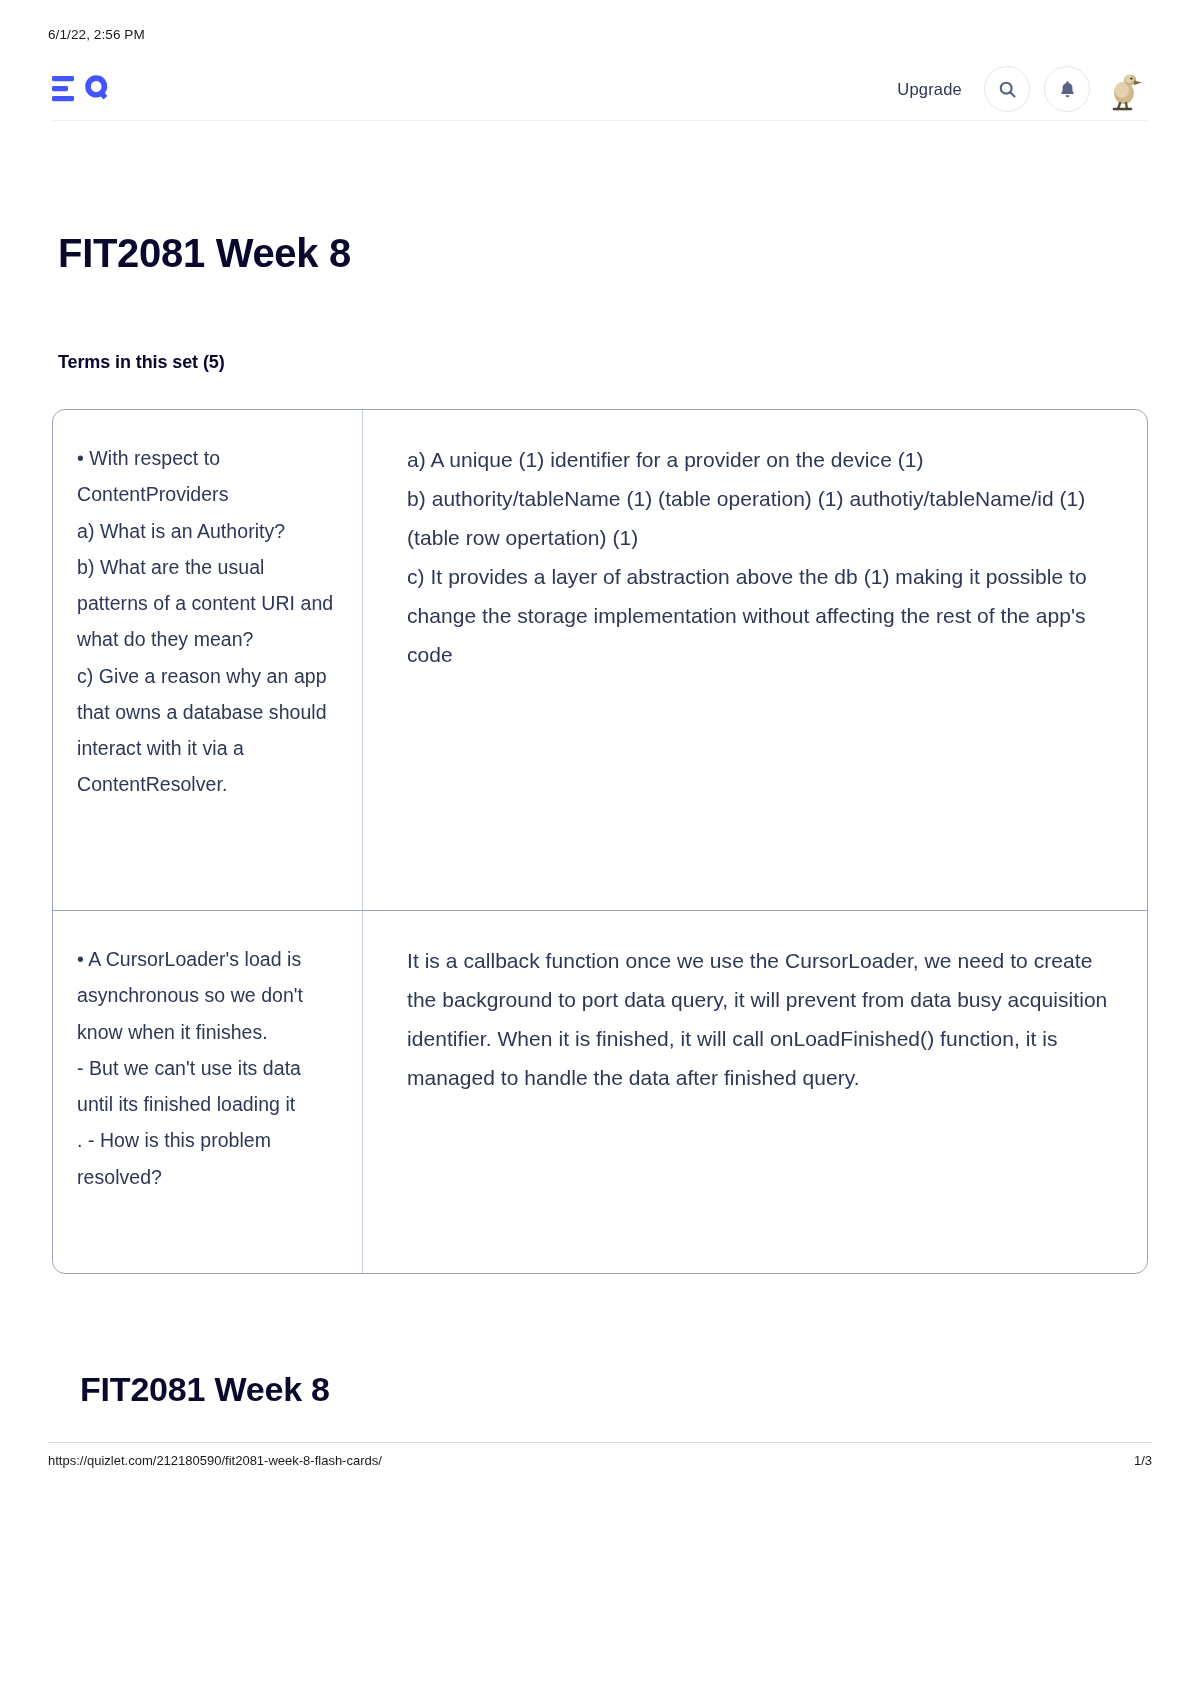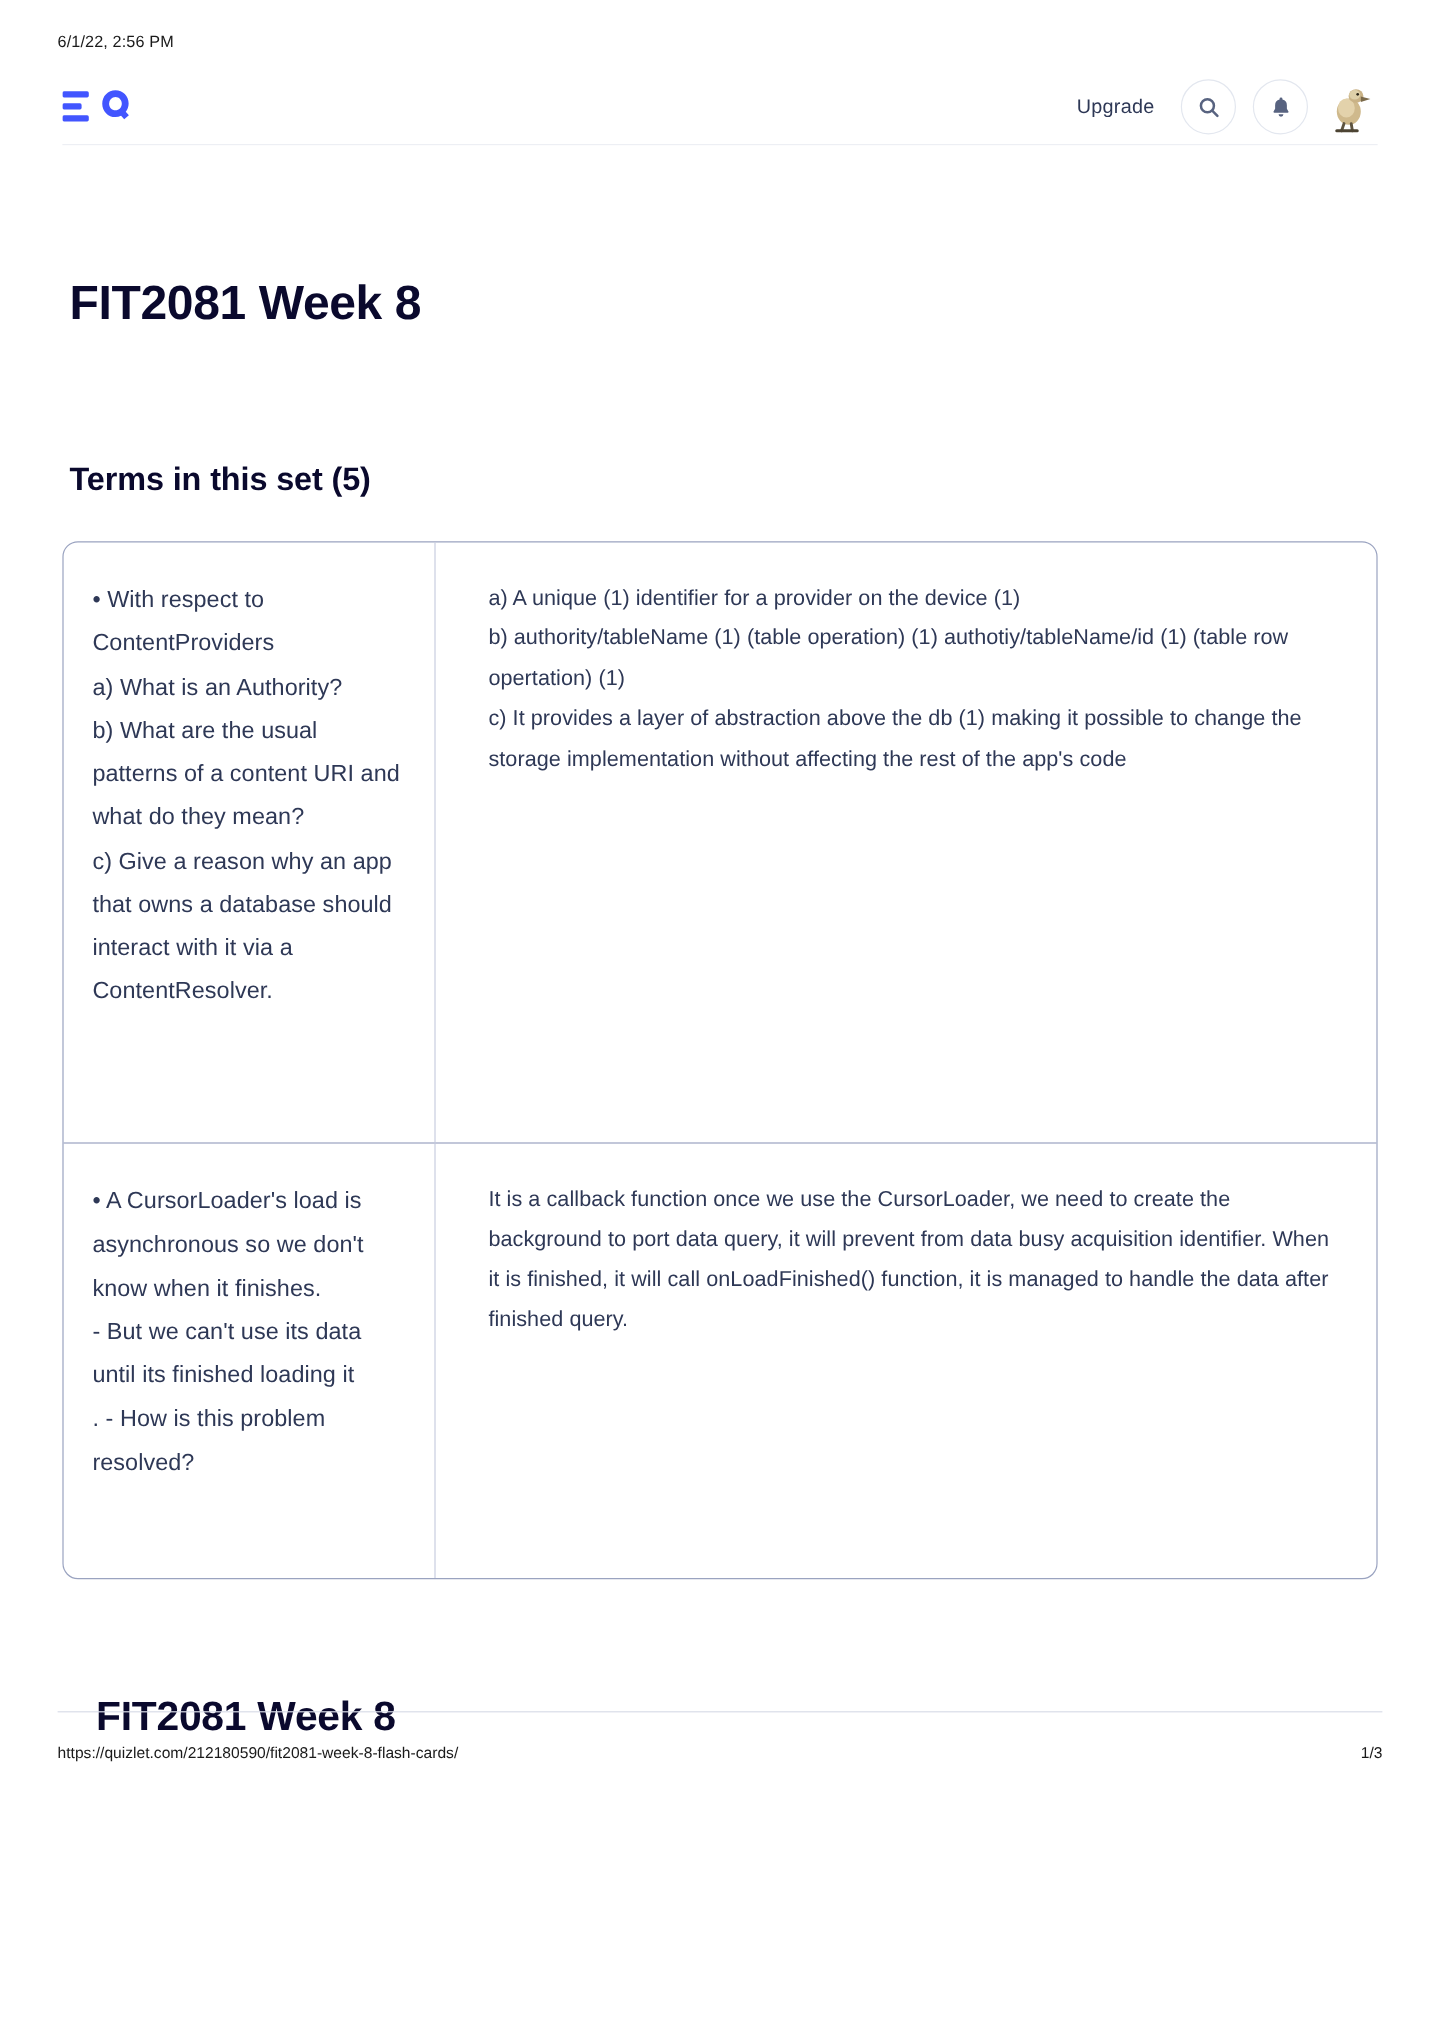--- a/index.html
+++ b/index.html
@@ -110,25 +110,25 @@
   }
   .set-title {
     font-size: 40px;
     font-weight: 700;
     color: #0a092d;
     letter-spacing: -0.3px;
     margin: 80px 0 0 6px;
     line-height: 1.15;
   }
   .terms-heading {
-    font-size: 27px;
+    font-size: 18px;
     font-weight: 700;
     color: #0a092d;
     letter-spacing: -0.1px;
-    margin: 108px 0 0 6px;
+    margin: 76px 0 0 6px;
   }
 
   .card-list {
     margin-top: 36px;
     border: 1.5px solid #9aa3c0;
     border-radius: 13px;
     background: #ffffff;
   }
   .card-row {
     display: flex;
@@ -145,21 +145,21 @@
     font-size: 19.5px;
     line-height: 1.86;
     color: #2e3856;
     white-space: pre-line;
     letter-spacing: 0.05px;
   }
   .card-def {
     flex: 1 1 auto;
     box-sizing: border-box;
     padding: 30px 30px 30px 44px;
-    font-size: 18px;
+    font-size: 21px;
     line-height: 1.86;
     color: #2e3856;
     white-space: pre-line;
     letter-spacing: 0.05px;
   }
   .card-row.row-1 .card-term { min-height: 500px; }
   .card-row.row-2 .card-term { min-height: 362px; }
 
   .bottom-title {
     font-size: 34px;
@@ -169,21 +169,21 @@
     margin: 96px 0 0 28px;
   }
 
   
   .print-footer {
     position: absolute;
     bottom: 22px;
     left: 48px;
     right: 48px;
     border-top: 1px solid #d9dde8;
-    padding-top: 26px;
+    padding-top: 10px;
     display: flex;
     align-items: center;
     font-size: 13px;
     color: #1a1a1a;
   }
   .print-footer .pf-url { flex: 1 1 auto; }
   .print-footer .pf-page { flex: 0 0 auto; text-align: right; }
 </style>
 </head>
 <body>

